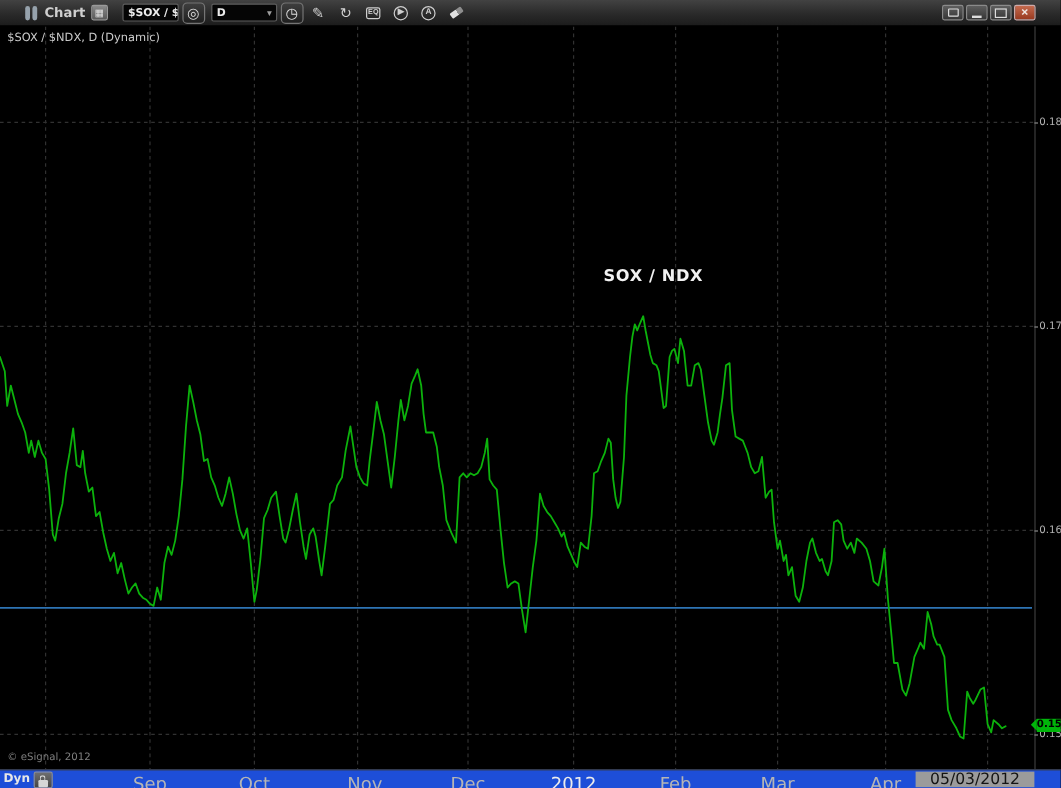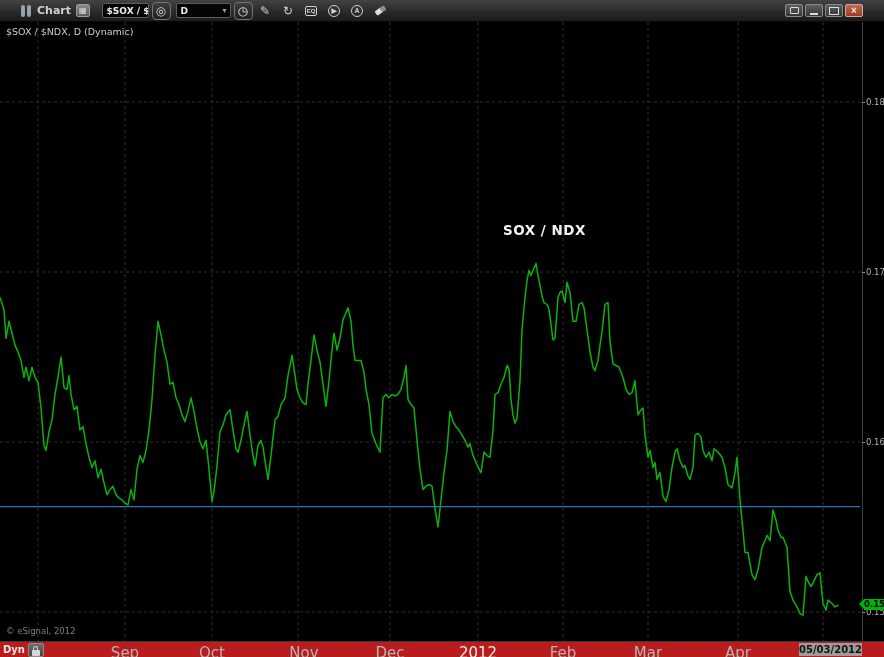--- a/index.html
+++ b/index.html
@@ -53,33 +53,33 @@
   .yaxis{position:absolute;left:862px;top:22px;width:22px;height:619px;background:#000;
     border-left:1px solid #3c3c3c;box-sizing:border-box}
   .ytick{position:absolute;left:3px;color:#b2b2b2;font-size:8.5px;white-space:nowrap}
   .ytick::before{content:"";position:absolute;left:-4px;top:5px;width:3px;height:1px;background:#8a8a8a}
   .pricebadge{position:absolute;left:1px;width:20px;height:11px;color:#000;font-size:8.5px;font-weight:bold;
     text-align:center;line-height:11px;z-index:3}
   .pricebadge::before{content:"";position:absolute;left:-5px;top:0;border-top:5.5px solid transparent;
     border-bottom:5.5px solid transparent;border-right:5px solid #00b50a}
 
   
-  .xaxis{position:absolute;left:0;top:641px;width:884px;height:16px;background:#b91c1c;
+  .xaxis{position:absolute;left:0;top:641px;width:884px;height:16px;background:#1d4ed8;
     border-top:1px solid #3a3a3a;box-sizing:border-box}
   .xtick{position:absolute;top:2px;transform:translateX(-50%);color:#b5b5b5;font-size:15px;font-weight:normal;white-space:nowrap}
   .xtick.em{color:#ececec}
   .dyn{position:absolute;left:3px;top:2px;color:#e6e6e6;font-size:10px;font-weight:bold;z-index:2}
   .lockbtn{position:absolute;left:28px;top:1px;width:16px;height:14px;box-sizing:border-box;padding:0;
     background:linear-gradient(#6e6e6e,#454545);border:1px solid #8d8d8d;border-radius:2px;cursor:pointer;z-index:2}
   .lock{position:relative;display:block;width:8px;height:10px;margin:1px auto 0}
   .lock .shackle{position:absolute;top:0;left:1px;width:5px;height:5px;box-sizing:border-box;
     border:1.5px solid #d6d6d6;border-bottom:none;border-radius:3px 3px 0 0}
   .lock .lbody{position:absolute;bottom:0;left:0;width:8px;height:6px;background:#d6d6d6;border-radius:1px}
-  .datebox{position:absolute;right:22px;top:1px;background:#9b9b9b;color:#141414;font-size:10px;font-weight:bold;
-    padding:1px 0;line-height:11px}
+  .datebox{position:absolute;right:22px;top:1px;background:#9b9b9b;color:#141414;font-size:13px;font-weight:normal;
+    padding:1px 12px;line-height:11px}
 </style>
 </head>
 <body>
 
 <div class="titlebar">
   <span class="appicon">
       <i></i>
       <i></i>
     </span>
   <span class="wtitle">Chart</span>

